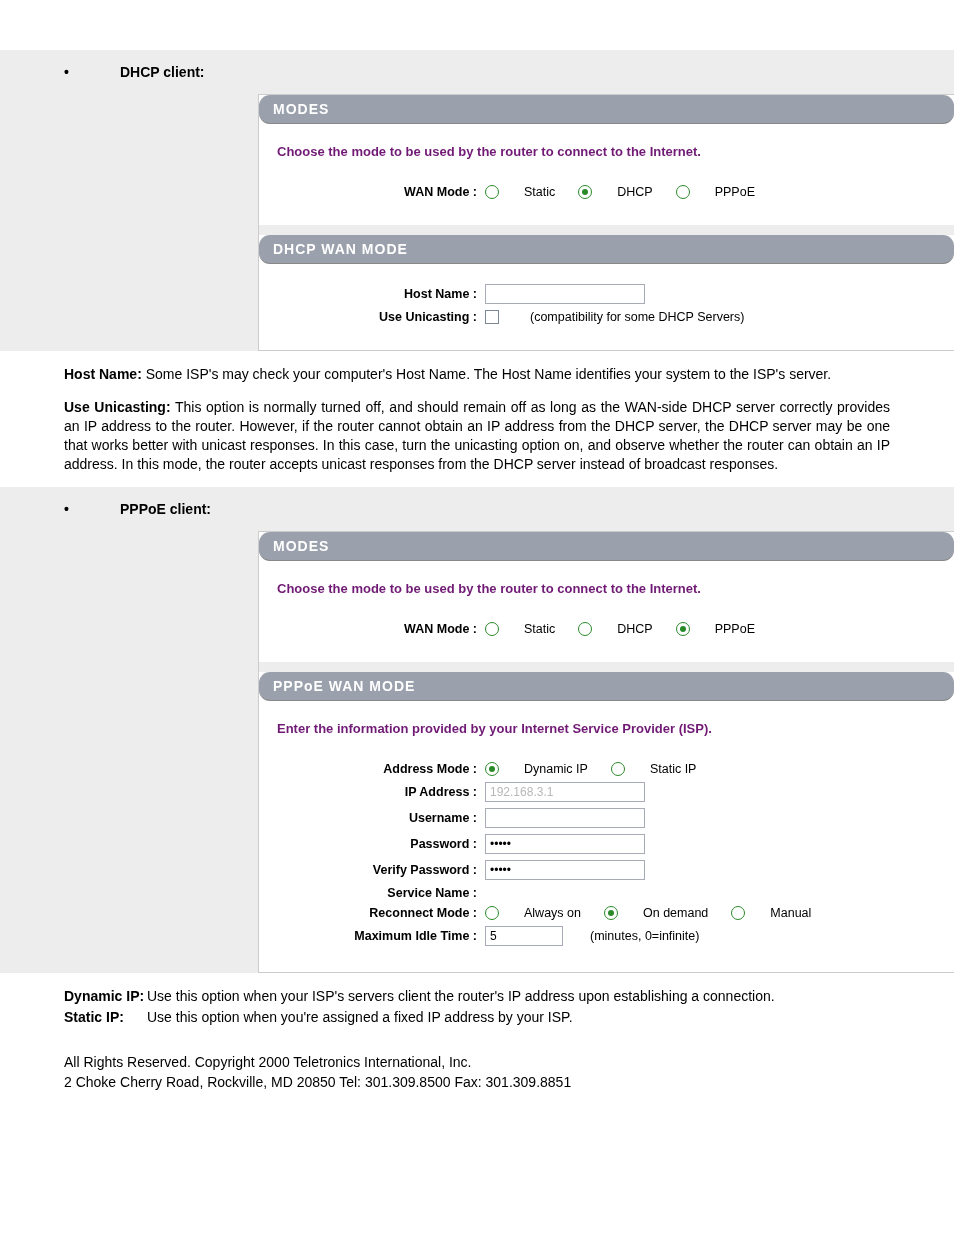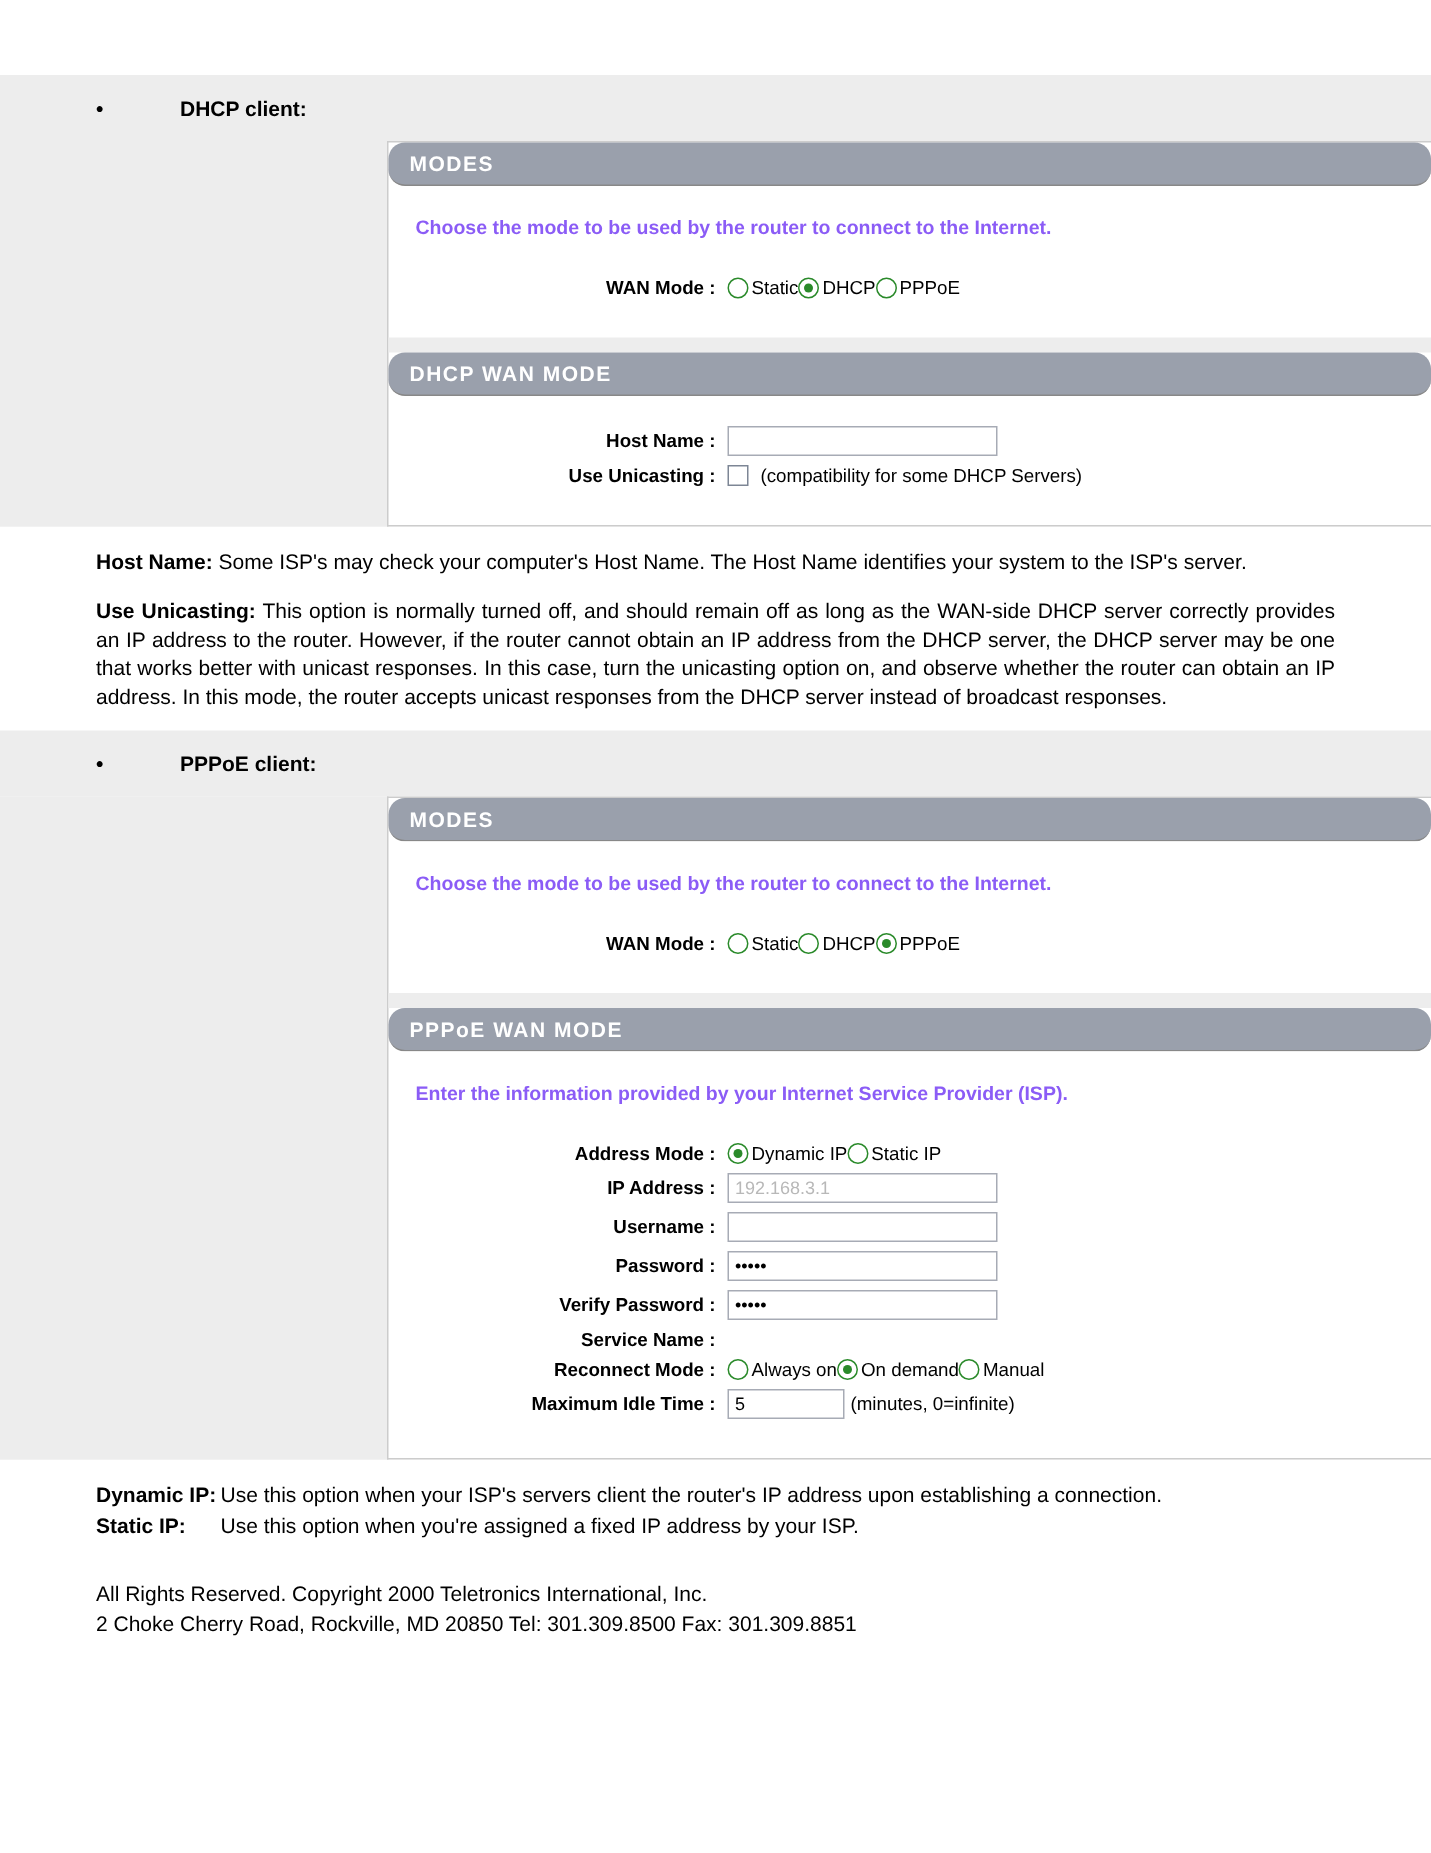--- a/index.html
+++ b/index.html
@@ -53,42 +53,42 @@
     letter-spacing: 1px;
     padding: 6px 14px;
     border-bottom: 1px solid #888;
     font-size: 14px;
     border-radius: 11px;
   }
   .section-body {
     padding: 20px 18px;
   }
   .instruction {
-    color: #8b5cf6;
+    color: #701a75;
     font-weight: bold;
     font-size: 13px;
     margin-bottom: 26px;
   }
   .form-row {
     display: flex;
     align-items: center;
     margin-bottom: 6px;
     font-size: 12.5px;
   }
   .form-label {
     width: 200px;
     text-align: right;
     font-weight: bold;
     padding-right: 8px;
     font-size: 12.5px;
   }
   .form-control {
     display: flex;
     align-items: center;
-    gap: 0;
+    gap: 23px;
   }
   .radio {
     width: 12px;
     height: 12px;
     border: 1.5px solid #2a8a2a;
     border-radius: 50%;
     display: inline-flex;
     align-items: center;
     justify-content: center;
     margin-right: 2px;
@@ -104,21 +104,21 @@
     width: 12px;
     height: 12px;
     border: 1.5px solid #7d8695;
     display: inline-block;
     margin-right: 4px;
     background: #fff;
   }
   .text-input {
     height: 20px;
     border: 1px solid #a7abb5;
-    width: 180px;
+    width: 160px;
     background: #fff;
     font-size: 12px;
     padding: 0 4px;
     box-sizing: border-box;
   }
   .text-input.small {
     width: 78px;
   }
   .text-input.wide {
     width: 212px;

